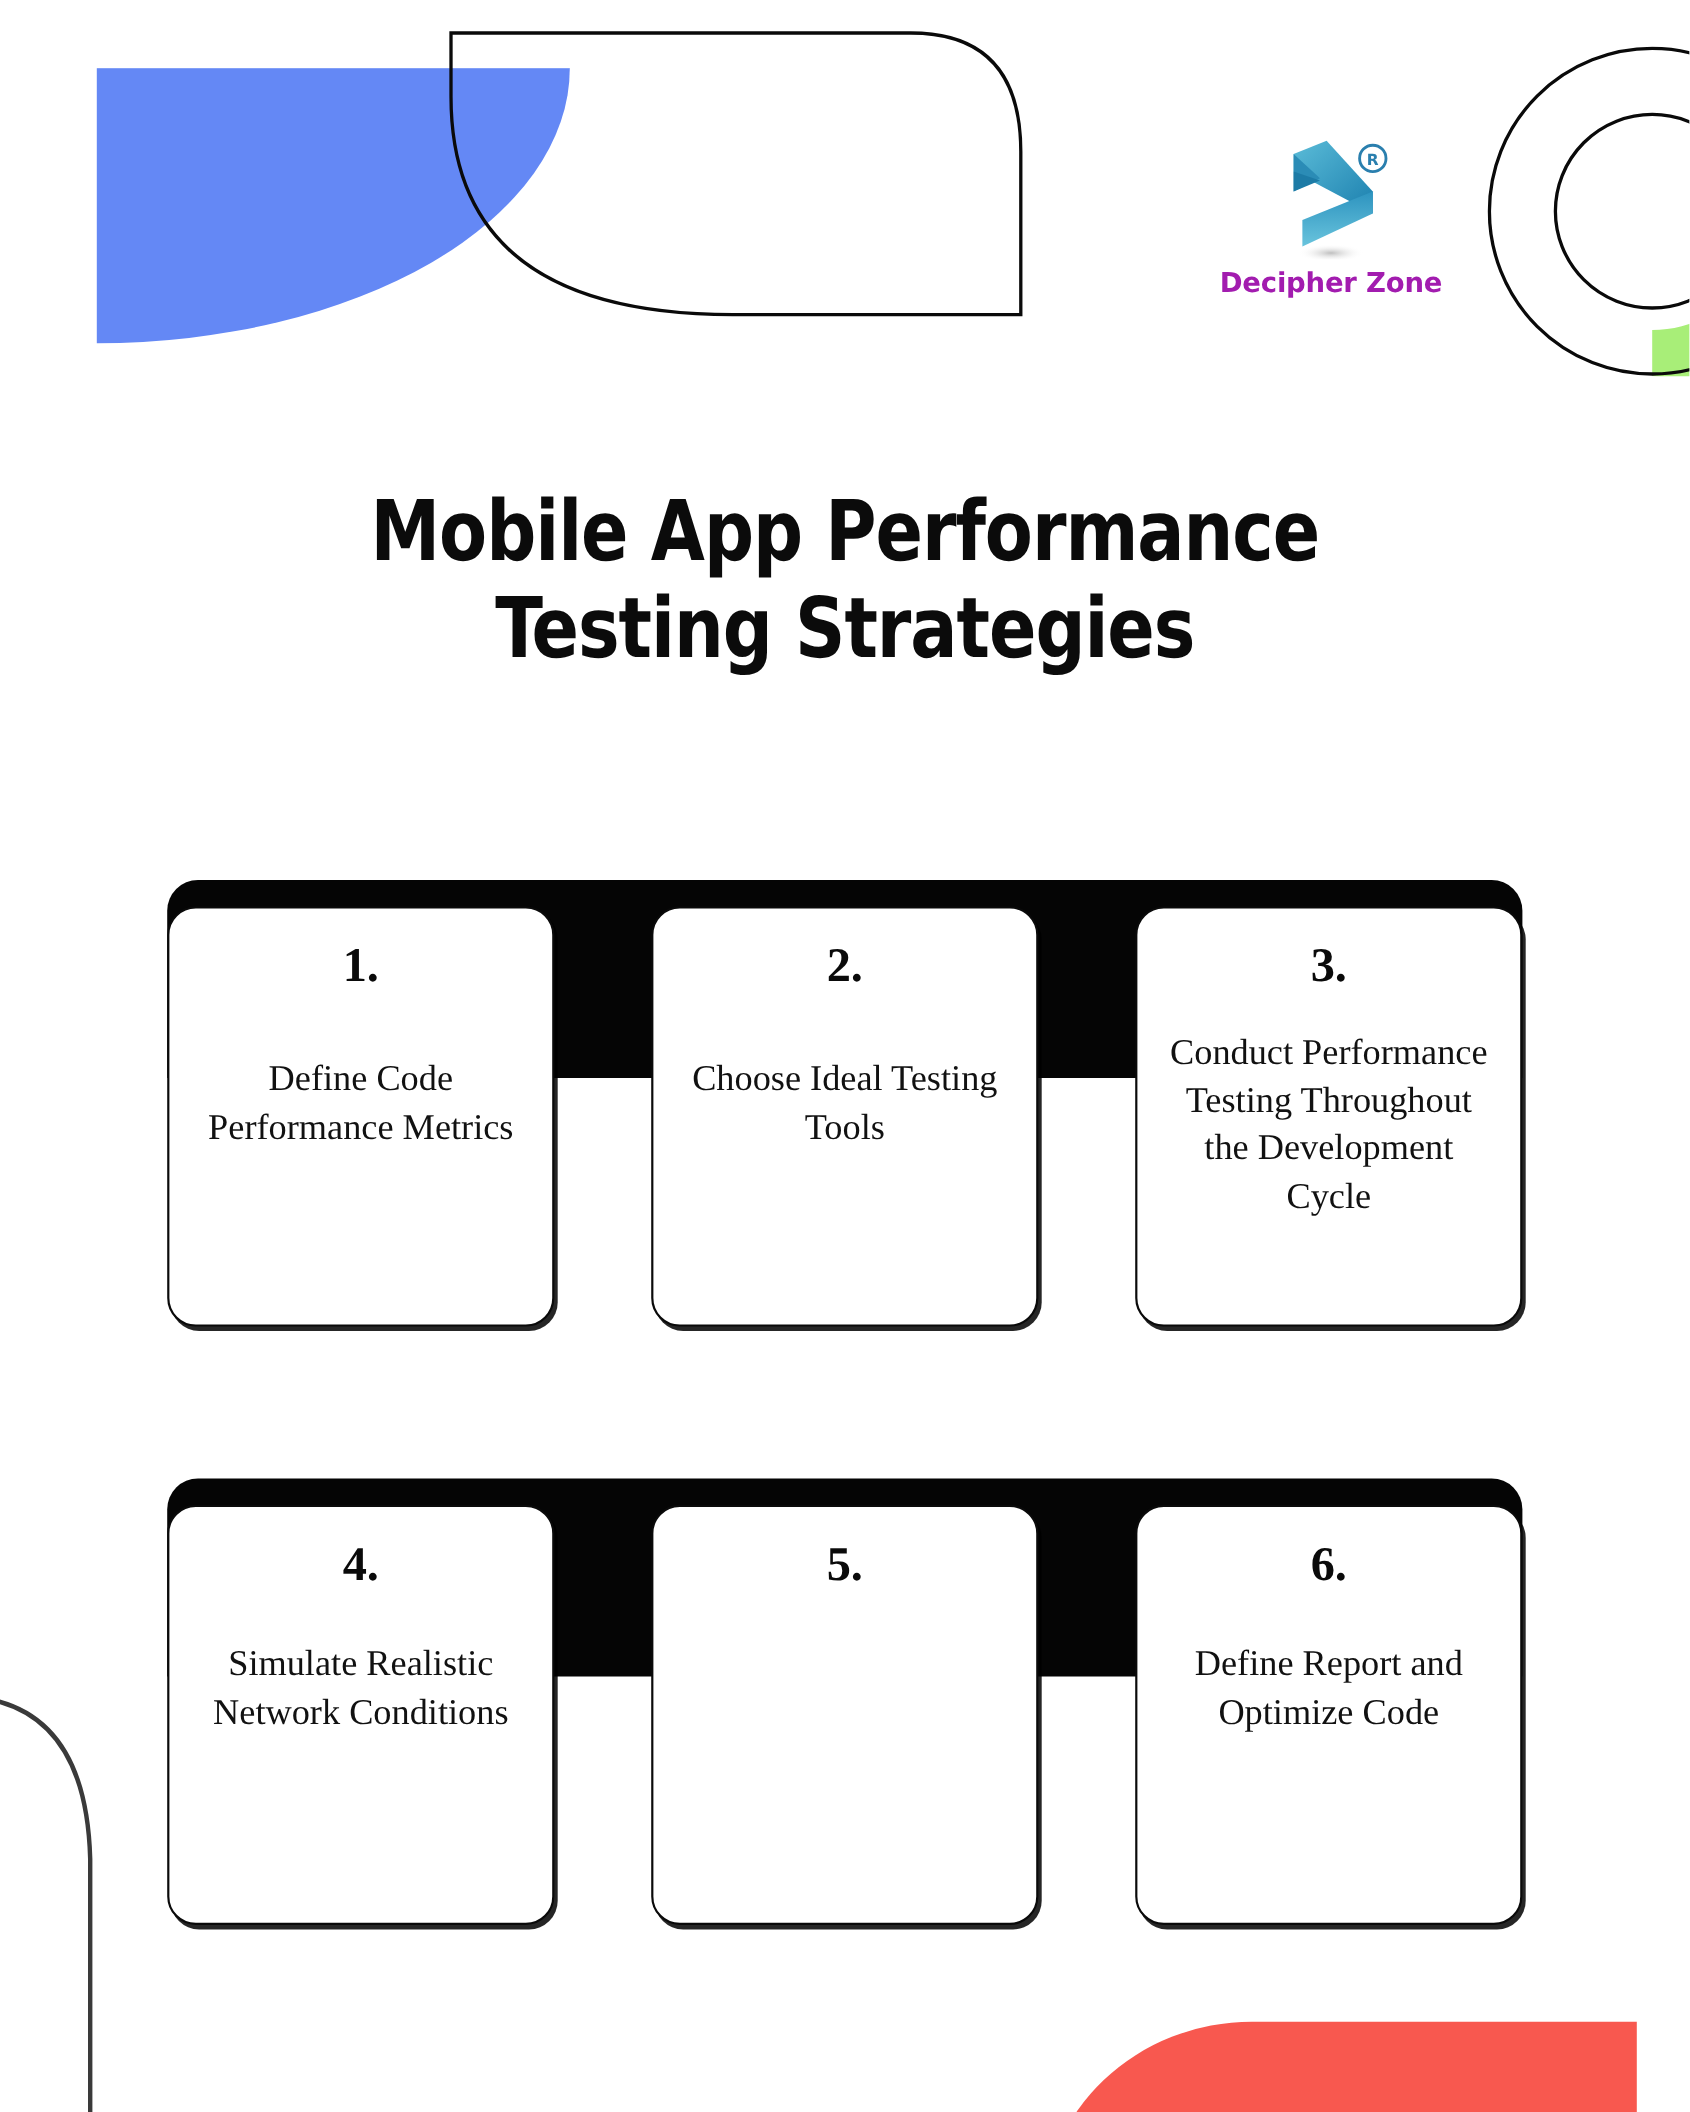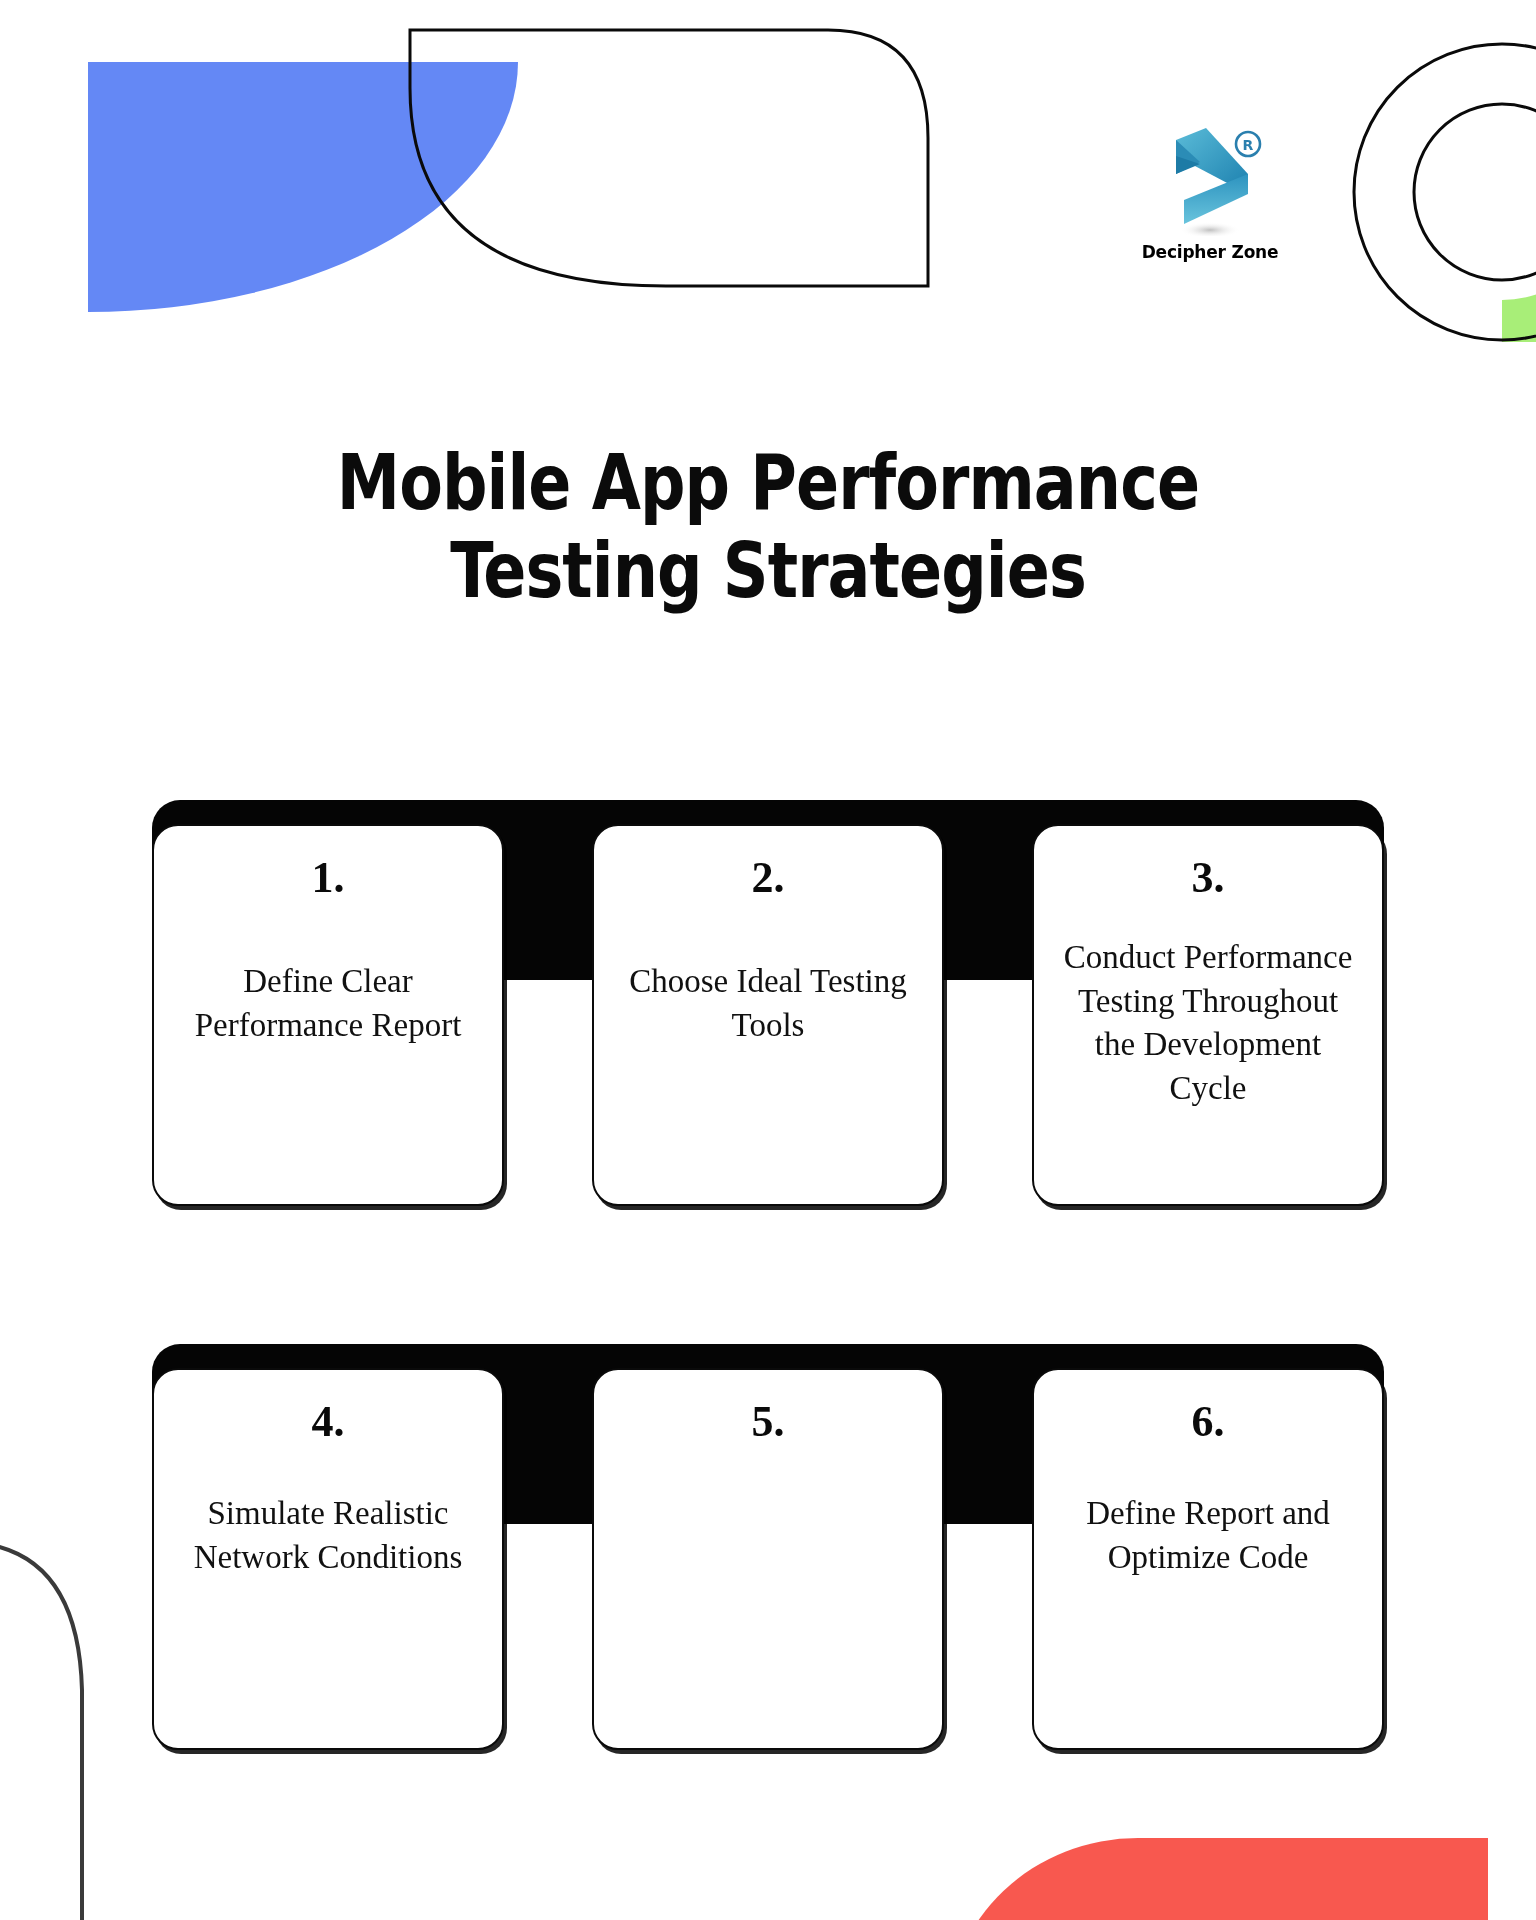--- a/index.html
+++ b/index.html
@@ -83,23 +83,23 @@
     width: 112px;
     height: 118px;
     margin: 0 auto;
     position: relative;
   }
   .brand-mark svg { display: block; }
   .brand-name {
     margin-top: 6px;
     font-family: "DejaVu Sans", sans-serif;
     font-weight: 700;
-    font-size: 17px;
+    font-size: 25px;
     letter-spacing: -0.2px;
-    color: #000000;
+    color: #a21caf;
   }
 
   
   .title {
     position: absolute;
     left: 0;
     top: 388px;
     width: 1536px;
     text-align: center;
     font-family: "DejaVu Sans", sans-serif;
@@ -237,21 +237,21 @@
   <h1 class="title">
     <span>Mobile App Performance</span>
     <span>Testing Strategies</span>
   </h1>
 
   <div class="row row-1">
     <div class="row-bar"></div>
     <div class="cards">
       <div class="card card-1">
         <div class="card-num">1.</div>
-        <div class="card-text">Define Clear Performance Report</div>
+        <div class="card-text">Define Code Performance Metrics</div>
       </div>
       <div class="card card-2">
         <div class="card-num">2.</div>
         <div class="card-text">Choose Ideal Testing Tools</div>
       </div>
       <div class="card card-3">
         <div class="card-num">3.</div>
         <div class="card-text">Conduct Performance Testing Throughout the Development Cycle</div>
       </div>
     </div>

